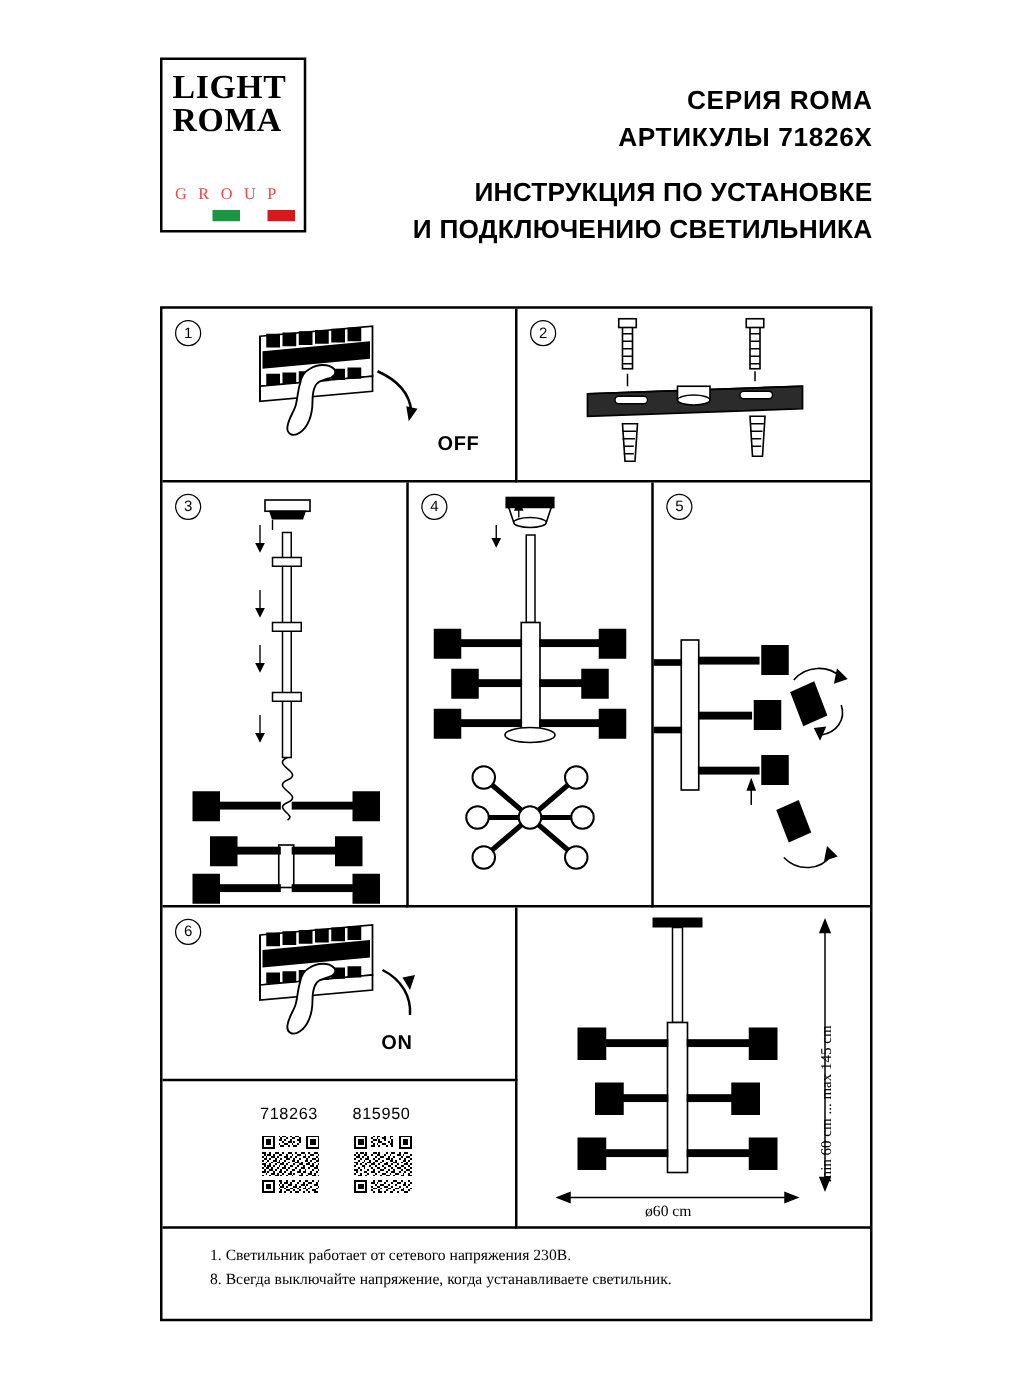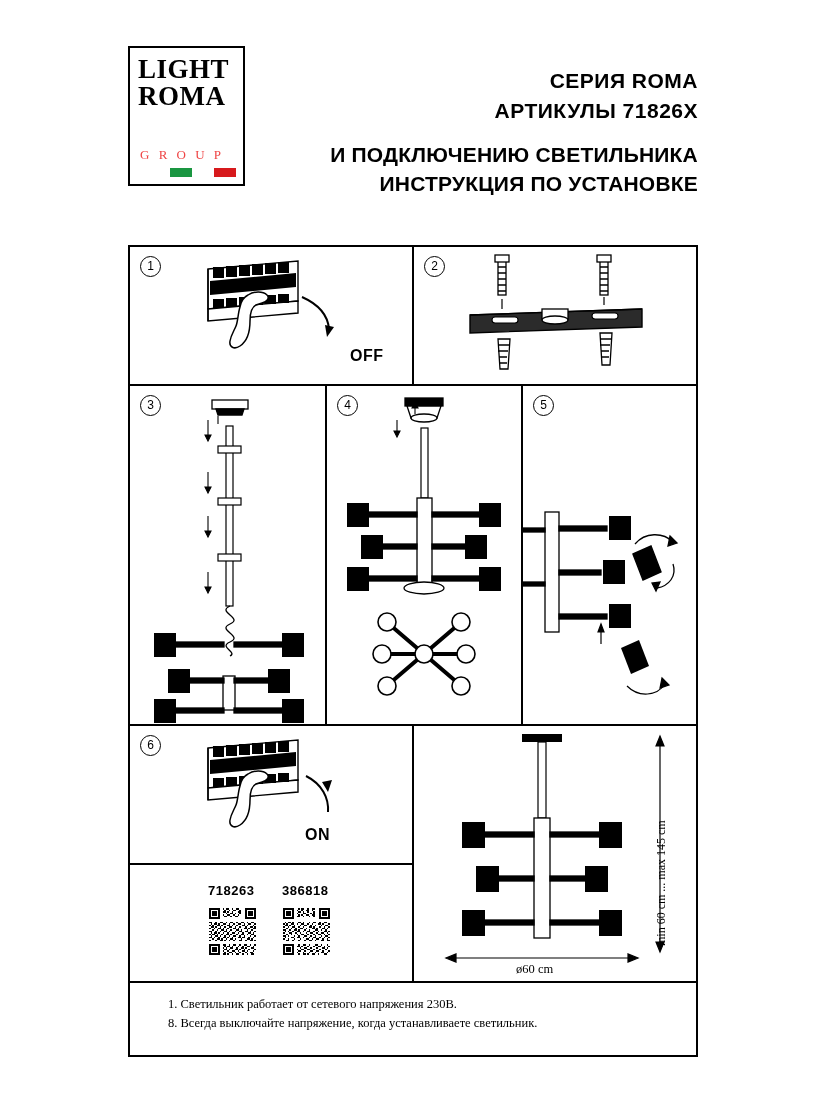--- a/index.html
+++ b/index.html
@@ -139,21 +139,21 @@
 
   
   .qr-codes {
     position: absolute;
     left: 0; top: 0; width: 100%; height: 100%;
   }
   .qr-label {
     position: absolute;
     font-family: "Liberation Sans", sans-serif;
     font-size: 13px;
-    font-weight: bold;
+    font-weight: normal;
     letter-spacing: 0.5px;
   }
   .qr {
     position: absolute;
     width: 49px;
     height: 49px;
   }
 
   
   .notes {
@@ -198,22 +198,22 @@
         <span id="flag-1" style="background: rgb(26, 150, 65);"></span>
           <span id="flag-2" style="background: rgb(255, 255, 255);"></span>
           <span id="flag-3" style="background: rgb(215, 25, 28);"></span>
       </div>
     </div>
 
     <div class="header-lines">
       <div class="h-series">СЕРИЯ ROMA</div>
       <div class="h-art">АРТИКУЛЫ 71826X</div>
       <div class="h-title">
+        <div>ИНСТРУКЦИЯ ПО УСТАНОВКЕ</div>
         <div>И ПОДКЛЮЧЕНИЮ СВЕТИЛЬНИКА</div>
-        <div>ИНСТРУКЦИЯ ПО УСТАНОВКЕ</div>
       </div>
     </div>
   </div>
 
   <div class="grid">
 
     <div class="cell b-r b-b" style="left:0;top:0;width:284px;height:139px;">
       <div class="step-num">1</div>
       <div class="svgwrap">
         <svg viewBox="0 0 284 139" width="284" height="139">
@@ -539,21 +539,21 @@
           </g>
         </svg>
       </div>
       <div class="dim-v" style="left:240px;top:220px;">min 60 cm ... max 145 cm</div>
       <div class="dim-h" style="left:102px;top:236px;">ø60 cm</div>
     </div>
 
     <div class="cell b-r b-b" style="left:0;top:618px;width:284px;height:118px;">
       <div class="qr-codes">
         <div class="qr-label" style="left:78px;top:18px;">718263</div>
-        <div class="qr-label" style="left:152px;top:18px;">386818</div>
+        <div class="qr-label" style="left:152px;top:18px;">815950</div>
 
         <div class="qr" style="left:78px;top:42px;">
           <svg viewBox="0 0 33 33" width="49" height="49" shape-rendering="crispEdges">
             <rect width="33" height="33" fill="#fff"></rect>
             <g fill="#000">
               <rect x="1" y="1" width="7" height="7"></rect>
                 <rect x="2" y="2" width="5" height="5" fill="#fff"></rect>
                 <rect x="3" y="3" width="3" height="3"></rect>
               <rect x="25" y="1" width="7" height="7"></rect>
                 <rect x="26" y="2" width="5" height="5" fill="#fff"></rect>

